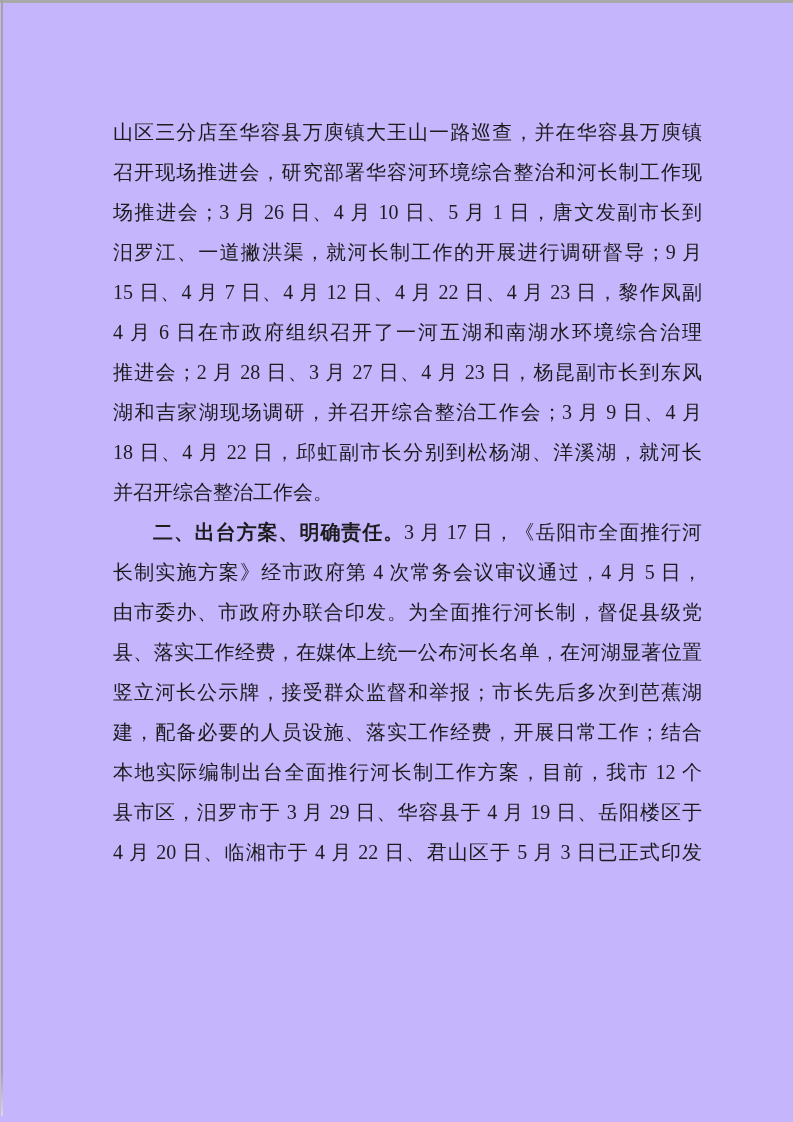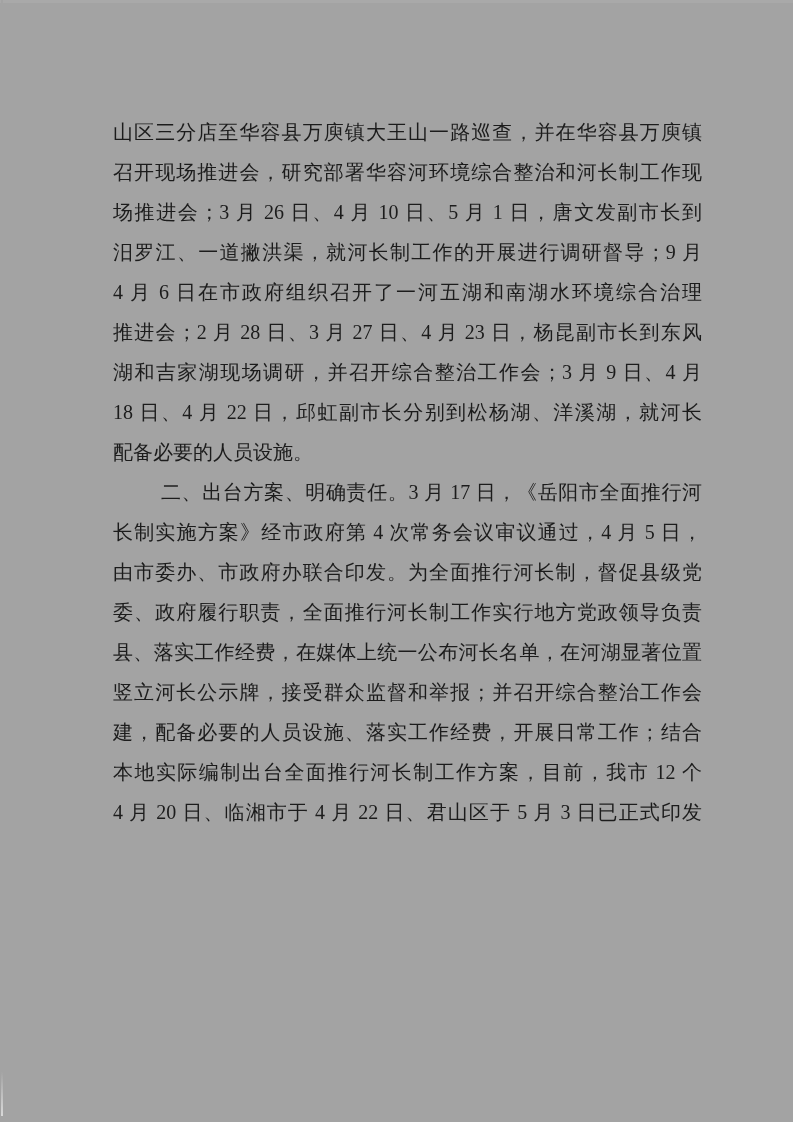--- a/index.html
+++ b/index.html
@@ -4,21 +4,21 @@
 <style>
   html, body {
     margin: 0;
     padding: 0;
     background: #ffffff;
   }
   .page {
     position: relative;
     width: 793px;
     height: 1122px;
-    background: #a3a3a3;
+    background: #c4b5fd;
     overflow: hidden;
     font-family: "Liberation Serif", "DejaVu Serif", serif;
   }
   
   .edge-top {
     position: absolute;
     top: 0; left: 0;
     width: 793px; height: 3px;
     background: #a9a9a9;
   }
@@ -44,47 +44,47 @@
     text-align-last: justify;
     overflow: hidden;
   }
   .line.short {
     text-align-last: left;
   }
   .line.indent {
     text-indent: 40px;
   }
   .head {
-    font-weight: 400;
-    margin-left: 8px;
+    font-weight: 700;
   }
 </style>
 </head>
 <body>
 
 <div class="page">
   <div class="edge-top"></div>
   <div class="edge-left"></div>
 
   <div class="textblock">
 
     <div class="line">山区三分店至华容县万庾镇大王山一路巡查，并在华容县万庾镇</div>
     <div class="line">召开现场推进会，研究部署华容河环境综合整治和河长制工作现</div>
     <div class="line">场推进会；3 月 26 日、4 月 10 日、5 月 1 日，唐文发副市长到</div>
     <div class="line">汨罗江、一道撇洪渠，就河长制工作的开展进行调研督导；9 月</div>
+    <div class="line">15 日、4 月 7 日、4 月 12 日、4 月 22 日、4 月 23 日，黎作凤副</div>
     <div class="line">4 月 6 日在市政府组织召开了一河五湖和南湖水环境综合治理</div>
     <div class="line">推进会；2 月 28 日、3 月 27 日、4 月 23 日，杨昆副市长到东风</div>
     <div class="line">湖和吉家湖现场调研，并召开综合整治工作会；3 月 9 日、4 月</div>
     <div class="line">18 日、4 月 22 日，邱虹副市长分别到松杨湖、洋溪湖，就河长</div>
-    <div class="line short">配备必要的人员设施。</div>
+    <div class="line short">并召开综合整治工作会。</div>
 
     <div class="line indent"><span class="head">二、出台方案、明确责任。</span><span>3 月 17 日，《岳阳市全面推行河</span></div>
 
     <div class="line">长制实施方案》经市政府第 4 次常务会议审议通过，4 月 5 日，</div>
     <div class="line">由市委办、市政府办联合印发。为全面推行河长制，督促县级党</div>
-    <div class="line">委、政府履行职责，全面推行河长制工作实行地方党政领导负责</div>
     <div class="line">县、落实工作经费，在媒体上统一公布河长名单，在河湖显著位置</div>
-    <div class="line">竖立河长公示牌，接受群众监督和举报；并召开综合整治工作会</div>
+    <div class="line">竖立河长公示牌，接受群众监督和举报；市长先后多次到芭蕉湖</div>
     <div class="line">建，配备必要的人员设施、落实工作经费，开展日常工作；结合</div>
     <div class="line">本地实际编制出台全面推行河长制工作方案，目前，我市 12 个</div>
+    <div class="line">县市区，汨罗市于 3 月 29 日、华容县于 4 月 19 日、岳阳楼区于</div>
     <div class="line">4 月 20 日、临湘市于 4 月 22 日、君山区于 5 月 3 日已正式印发</div>
   </div>
 </div>
 
 </body></html>

